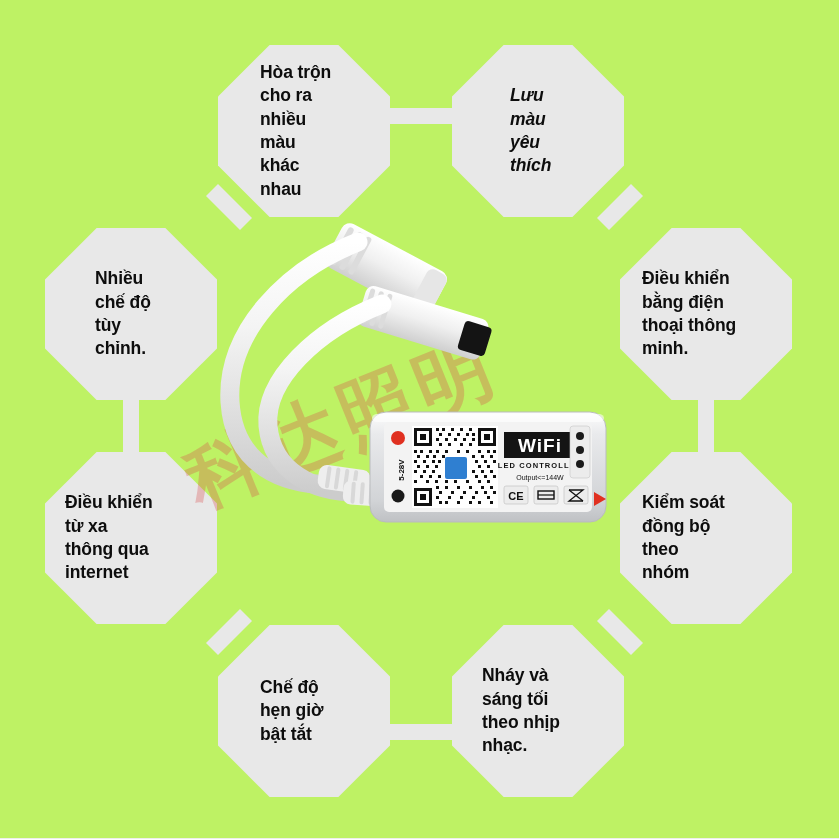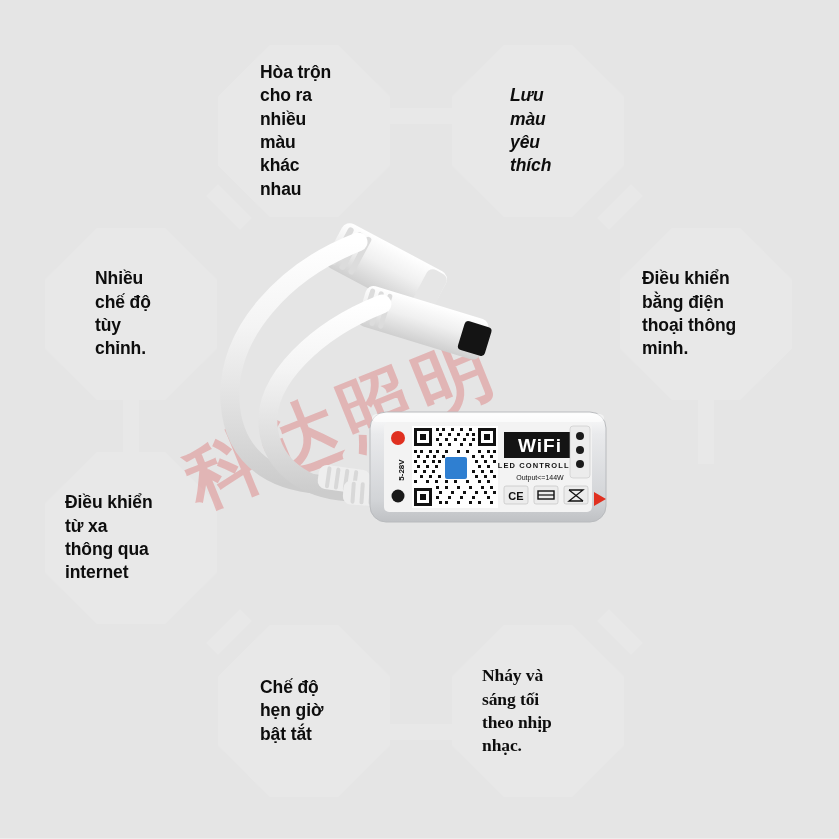--- a/index.html
+++ b/index.html
@@ -7,21 +7,21 @@
     padding: 0;
     background: #ffffff;
   }
   body {
     font-family: "Liberation Sans", sans-serif;
   }
   #stage {
     position: relative;
     width: 839px;
     height: 839px;
-    background: #e5e5e5;
+    background: #bef264;
     overflow: hidden;
     border-bottom: 1px solid #ededed;
     box-sizing: border-box;
   }
 
   
   .ring-svg {
     position: absolute;
     left: 0; top: 0;
     width: 839px; height: 839px;
@@ -63,21 +63,21 @@
   .oct-4 { left: 620px; top: 452px; }   
   .oct-5 { left: 452px; top: 625px; }   
   .oct-6 { left: 218px; top: 625px; }   
   .oct-7 { left: 45px;  top: 452px; }   
   .oct-8 { left: 45px;  top: 228px; }   
 
   .oct-1 .oct-label { padding-left: 42px; }
   .oct-2 .oct-label { padding-left: 58px; }
   .oct-3 .oct-label { padding-left: 22px; }
   .oct-4 .oct-label { padding-left: 22px; }
-  .oct-5 .oct-label { padding-left: 30px; font-family: Liberation Serif, serif; }
+  .oct-5 .oct-label { padding-left: 30px; }
   .oct-6 .oct-label { padding-left: 42px; }
   .oct-7 .oct-label { padding-left: 20px; }
   .oct-8 .oct-label { padding-left: 50px; }
 
   
   #product {
     position: absolute;
     left: 196px;
     top: 212px;
     width: 430px;
@@ -148,20 +148,26 @@
 thích</div>
   </div>
 
   <div class="octagon oct-3">
     <div class="oct-label">Điều khiển
 bằng điện
 thoại thông
 minh.</div>
   </div>
 
+  <div class="octagon oct-4">
+    <div class="oct-label">Kiểm soát
+đồng bộ
+theo
+nhóm</div>
+  </div>
 
   <div class="octagon oct-5">
     <div class="oct-label">Nháy và
 sáng tối
 theo nhịp
 nhạc.</div>
   </div>
 
   <div class="octagon oct-6">
     <div class="oct-label">Chế độ

